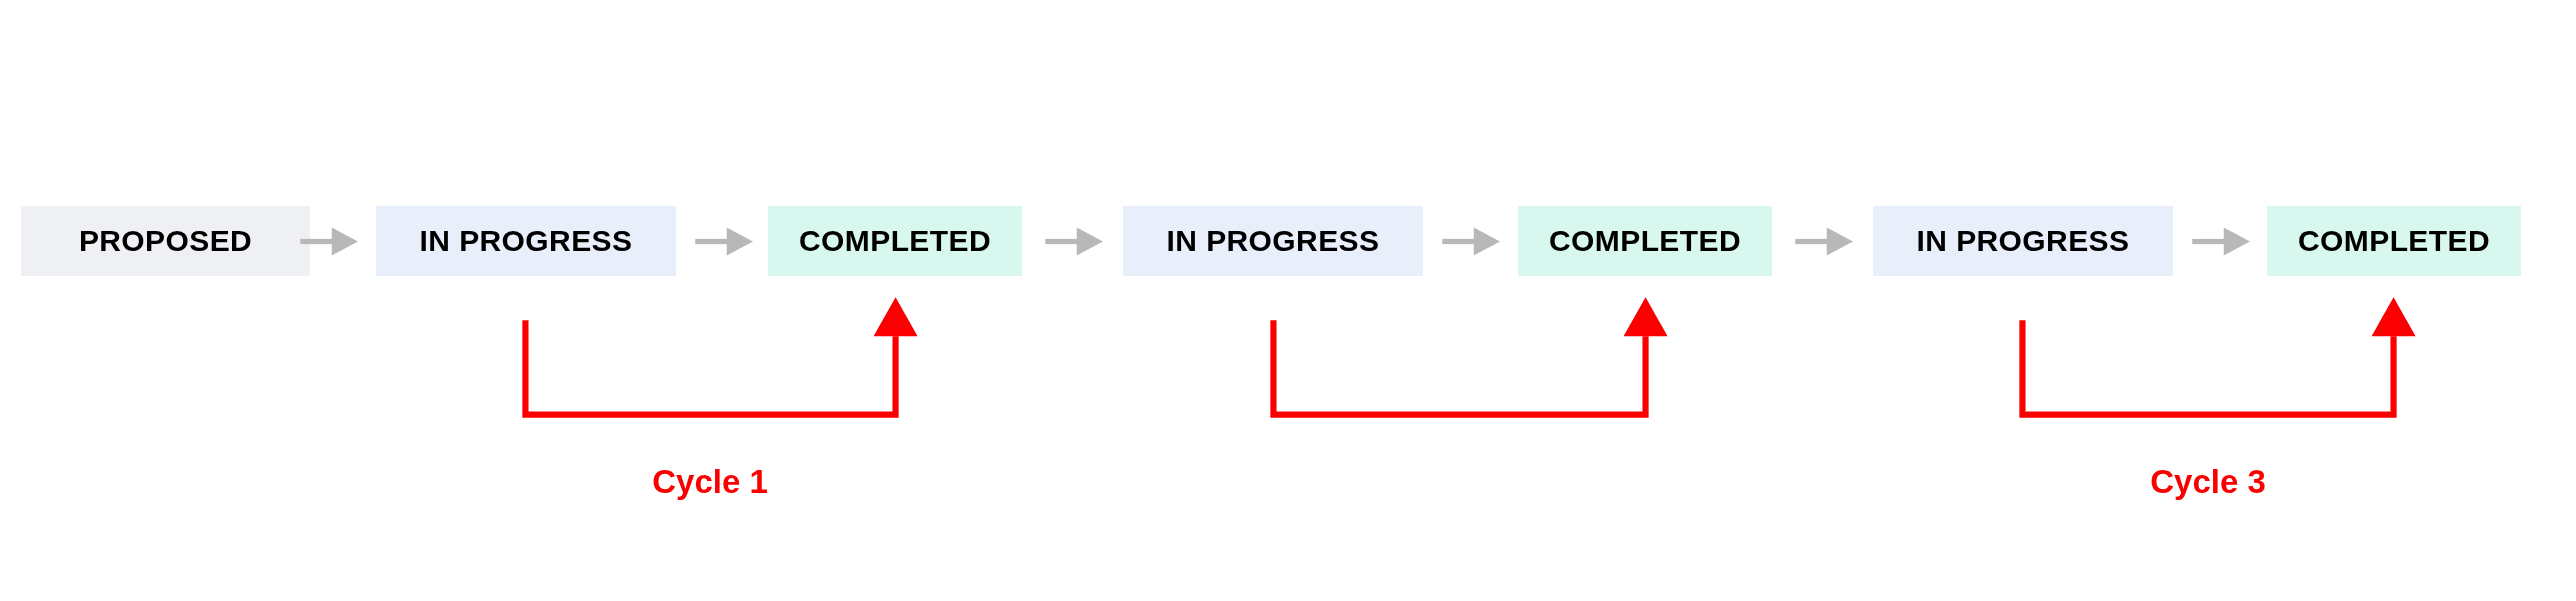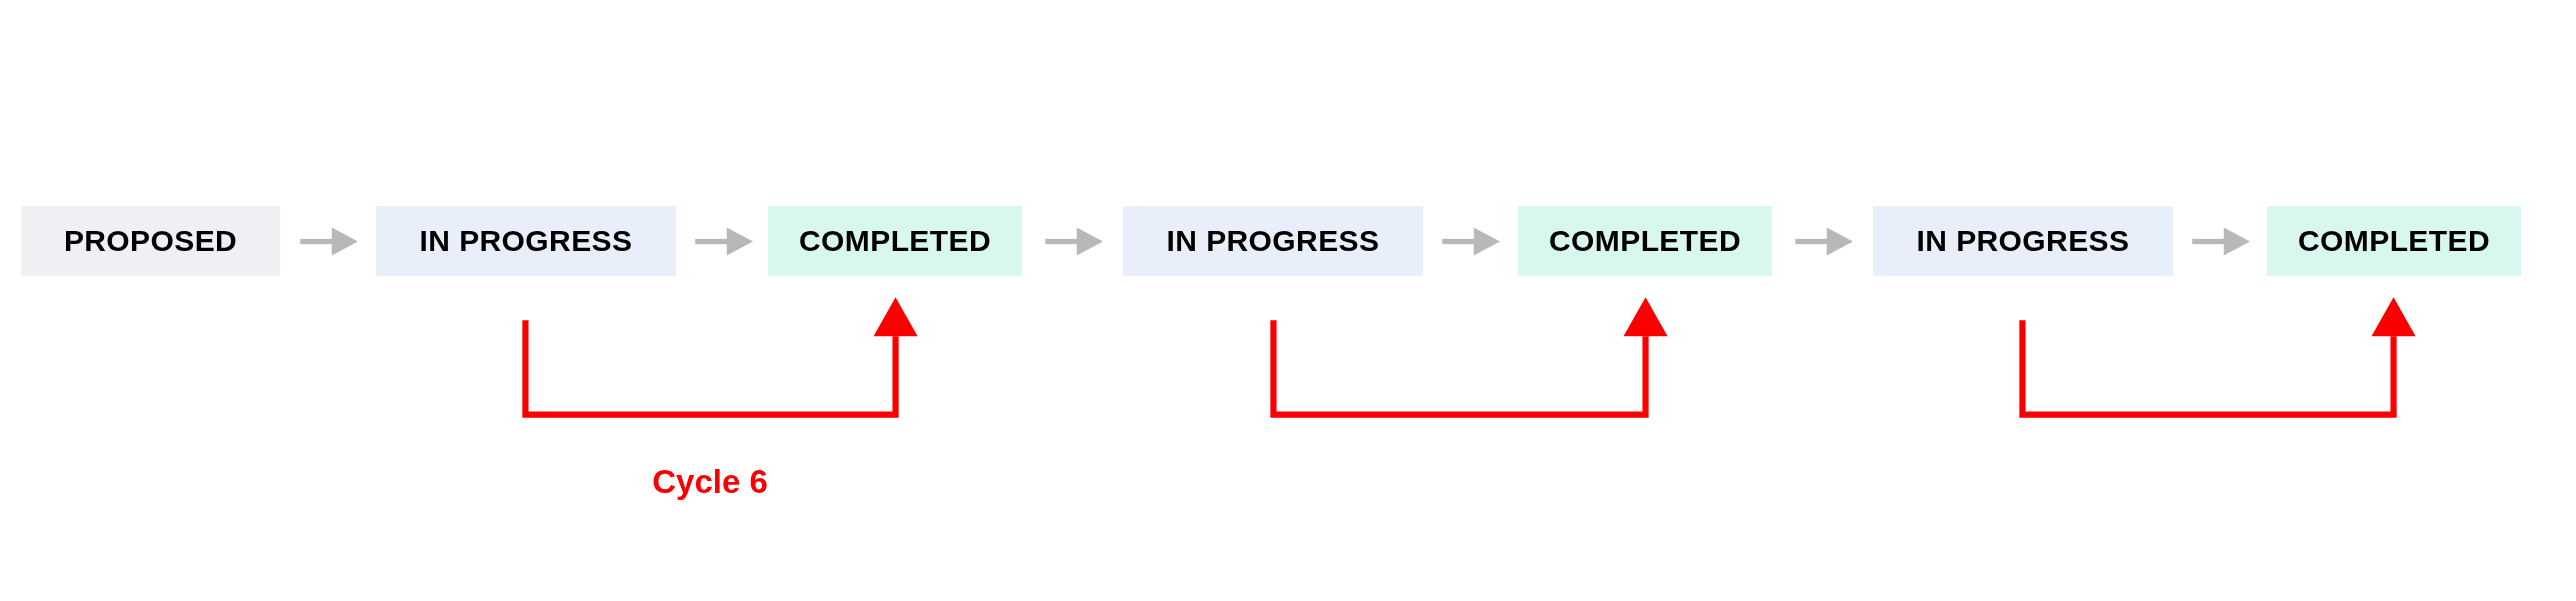--- a/index.html
+++ b/index.html
@@ -61,21 +61,21 @@
     color: #fa0000;
     white-space: nowrap;
     text-align: center;
     line-height: 1;
   }
 </style>
 </head>
 <body>
 
 <div id="canvas">
-    <div class="state-box" style="left: 21px; top: 206px; width: 259px; height: 70px; background: rgb(239, 240, 244);">
+    <div class="state-box" style="left: 21px; top: 206px; width: 289px; height: 70px; background: rgb(239, 240, 244);">
       <span class="state-label">PROPOSED</span>
     </div>
     <div class="state-box" style="left: 376px; top: 206px; width: 300px; height: 70px; background: rgb(233, 238, 251);">
       <span class="state-label">IN PROGRESS</span>
     </div>
     <div class="state-box" style="left: 768px; top: 206px; width: 254px; height: 70px; background: rgb(216, 247, 238);">
       <span class="state-label">COMPLETED</span>
     </div>
     <div class="state-box" style="left: 1123px; top: 206px; width: 300px; height: 70px; background: rgb(233, 238, 251);">
       <span class="state-label">IN PROGRESS</span>
@@ -110,23 +110,24 @@
       <polygon points="36,4 36,36 66,20" fill="#b8b8b8"></polygon>
     </svg>
     <svg class="grey-arrow" width="60" height="35" viewBox="0 0 68 40" style="left: 2192px; top: 224px;">
       <rect x="0" y="17" width="38" height="6" fill="#b8b8b8"></rect>
       <polygon points="36,4 36,36 66,20" fill="#b8b8b8"></polygon>
     </svg>
     <svg class="cycle-loop" width="423" height="135" viewBox="0 0 480 153" style="left: 499px; top: 292px;">
       <path d="M 30 32 L 30 139 L 450 139 L 450 50" fill="none" stroke="#fa0000" stroke-width="7" stroke-linecap="butt" stroke-linejoin="miter"></path>
       <polygon points="450,6 425,50 475,50" fill="#fa0000"></polygon>
     </svg>
-    <div class="cycle-label" style="left: 578px; top: 465px; width: 264px;">Cycle 6</div>
+    <div class="cycle-label" style="left: 578px; top: 465px; width: 264px;">Cycle 1</div>
     <svg class="cycle-loop" width="425" height="135" viewBox="0 0 482 153" style="left: 1247px; top: 292px;">
       <path d="M 30 32 L 30 139 L 452 139 L 452 50" fill="none" stroke="#fa0000" stroke-width="7" stroke-linecap="butt" stroke-linejoin="miter"></path>
       <polygon points="452,6 427,50 477,50" fill="#fa0000"></polygon>
     </svg>
     <svg class="cycle-loop" width="424" height="135" viewBox="0 0 481 153" style="left: 1996px; top: 292px;">
       <path d="M 30 32 L 30 139 L 451 139 L 451 50" fill="none" stroke="#fa0000" stroke-width="7" stroke-linecap="butt" stroke-linejoin="miter"></path>
       <polygon points="451,6 426,50 476,50" fill="#fa0000"></polygon>
     </svg>
+    <div class="cycle-label" style="left: 2076px; top: 465px; width: 264px;">Cycle 3</div>
   </div>
 
 
 </body></html>

